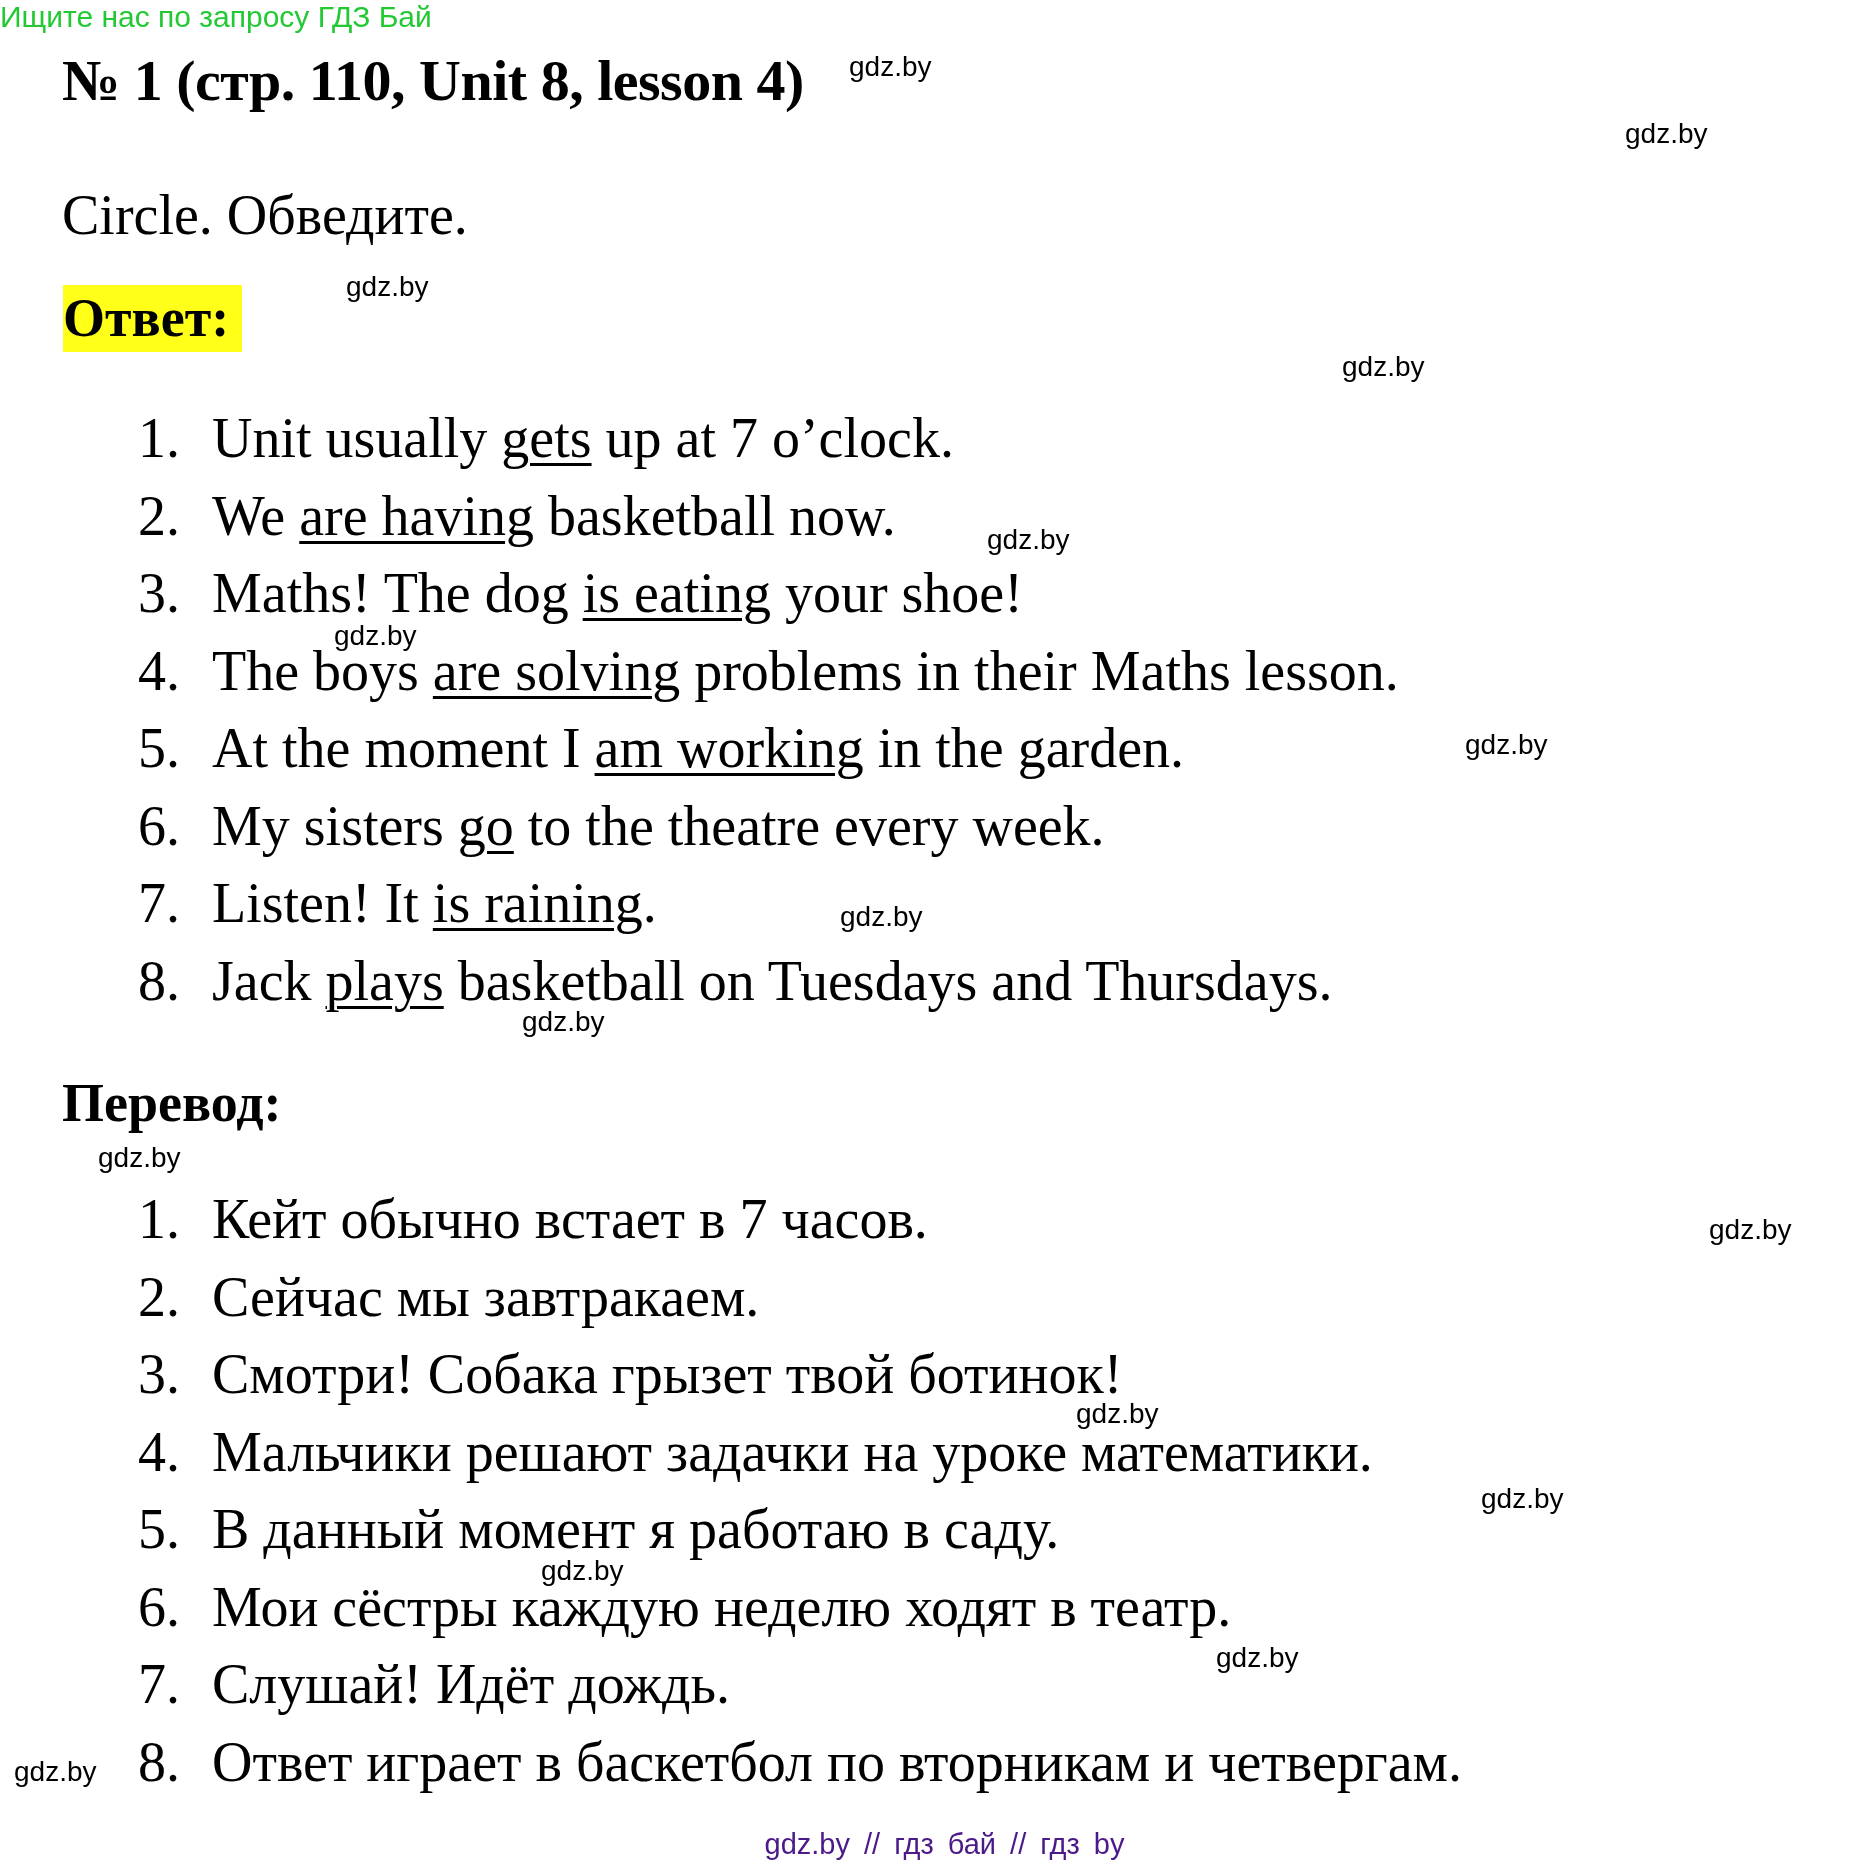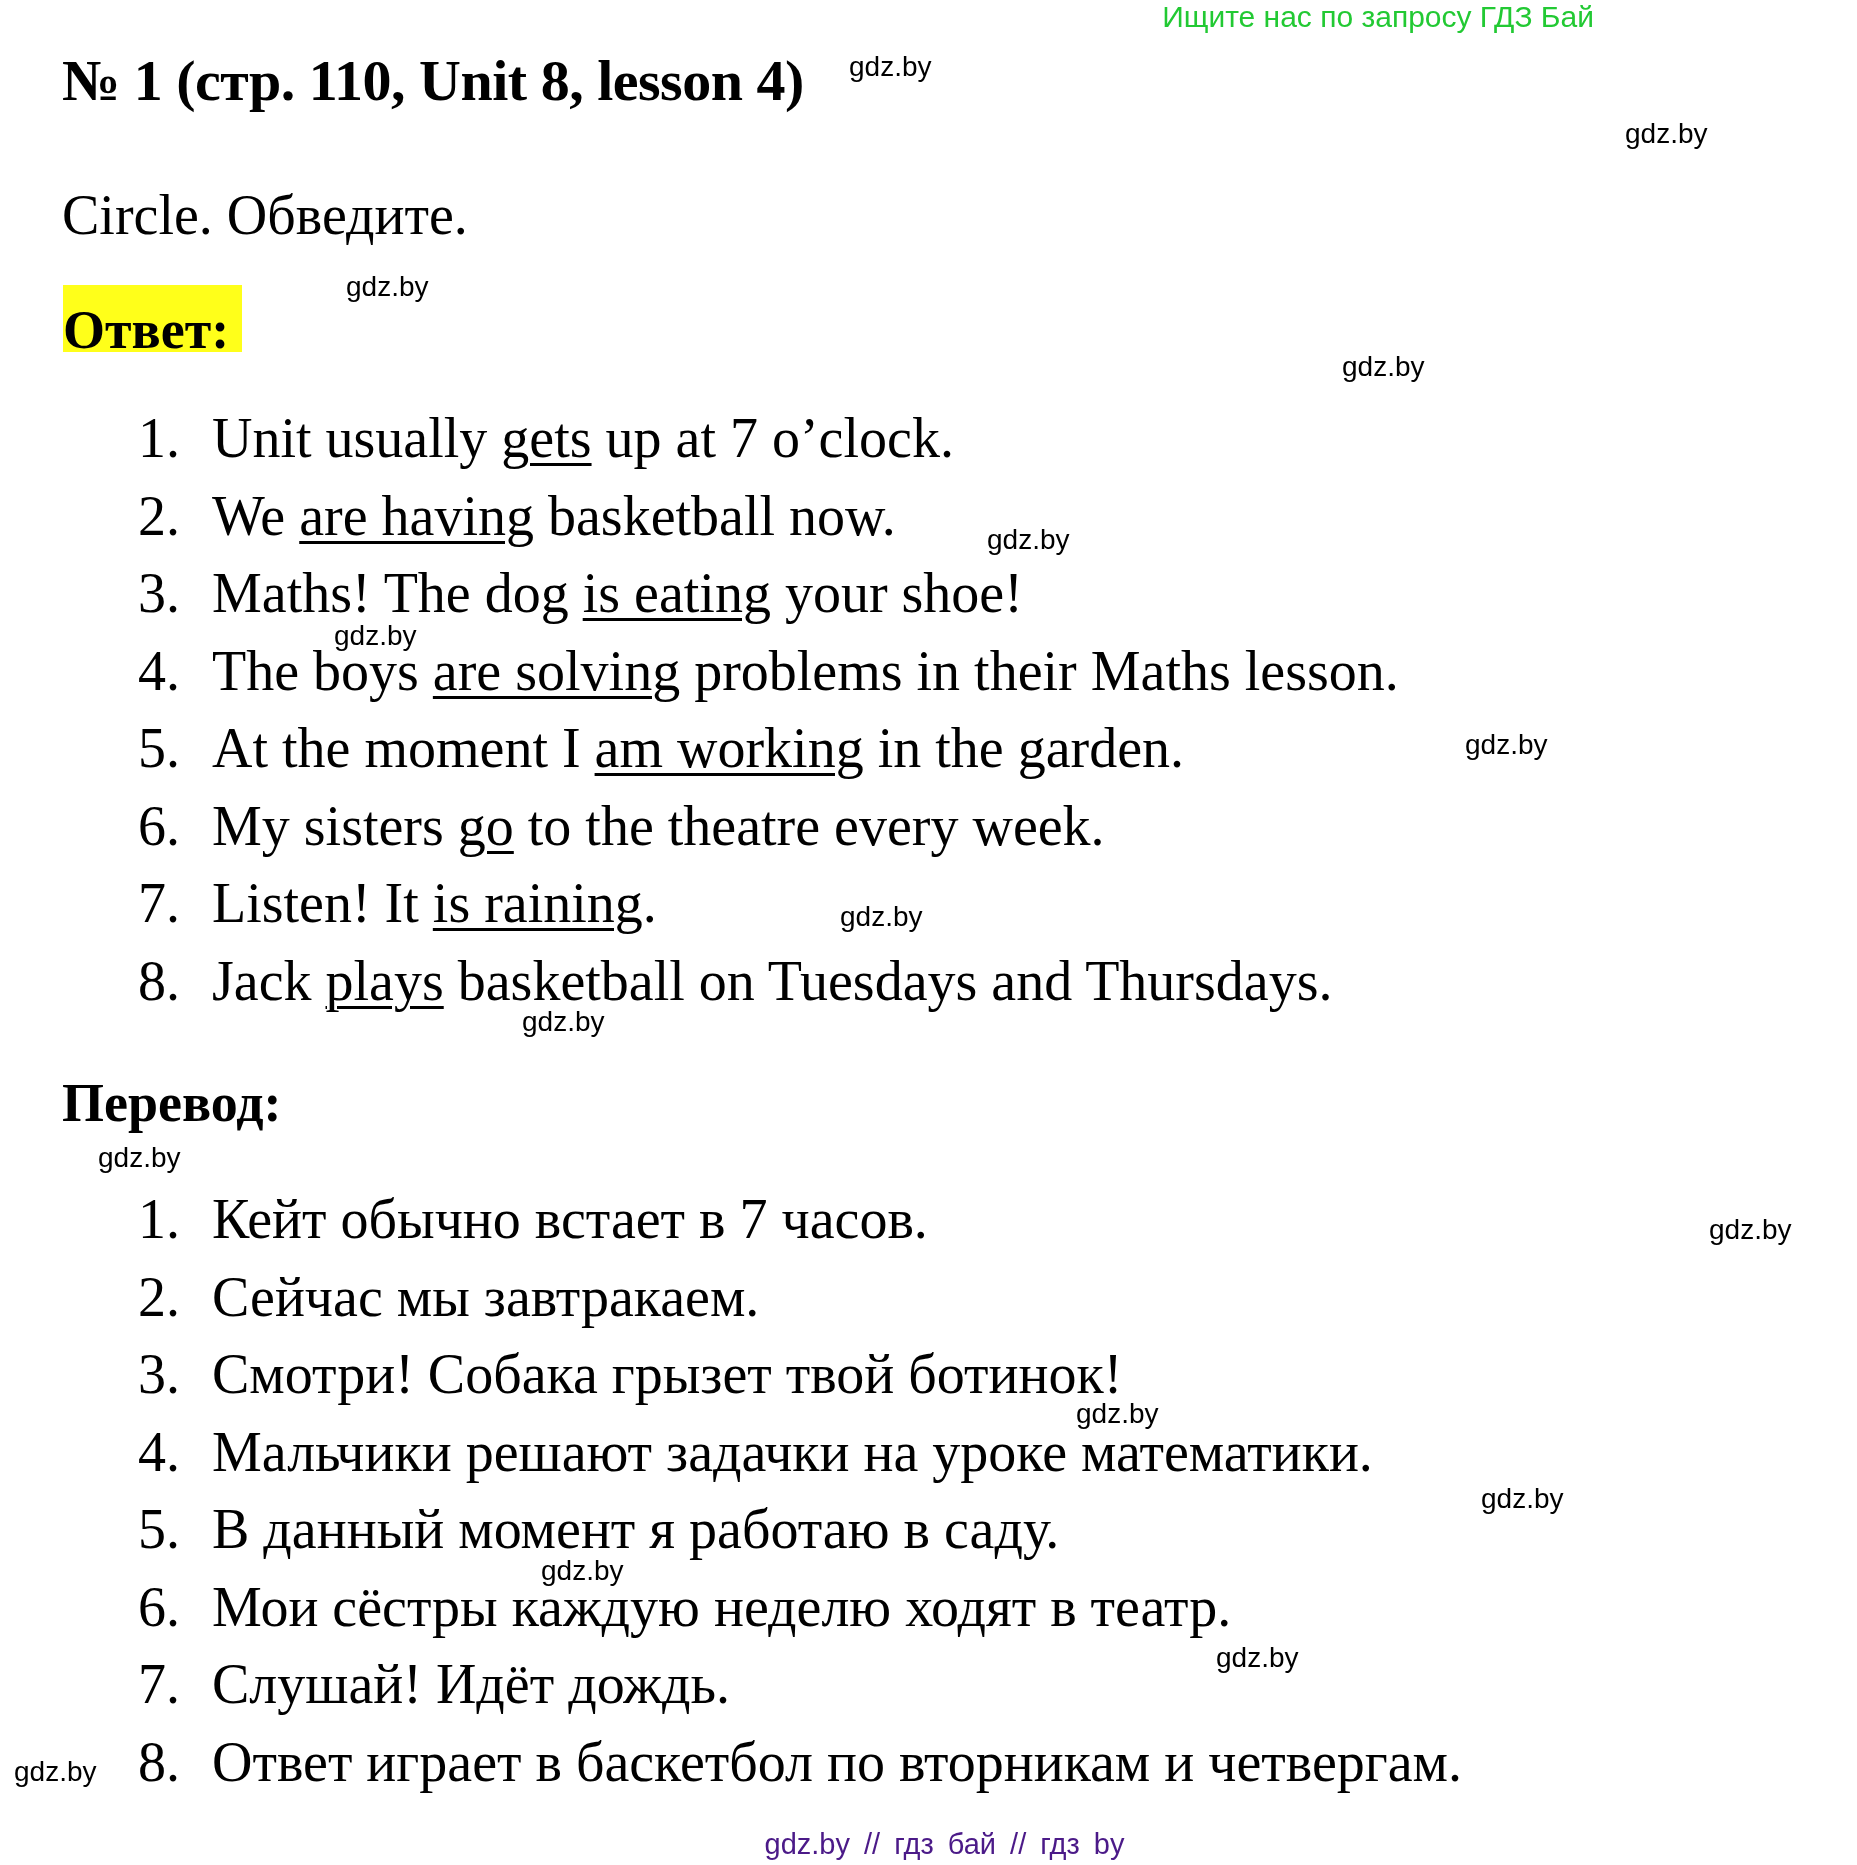--- a/index.html
+++ b/index.html
@@ -1,22 +1,22 @@
 <!DOCTYPE html>
 <html><head>
 <meta charset="utf-8">
 <style>
   html, body { margin: 0; padding: 0; background: #ffffff; }
   body { width: 1857px; height: 1865px; position: relative; overflow: hidden; color: #000; }
   .abs { position: absolute; white-space: nowrap; }
-  .banner { font-family: "Liberation Sans", sans-serif; font-size: 30px; color: #22c933; left: 0; width: 1594px; text-align: right; top: 0; line-height: 34px; }
+  .banner { font-family: "Liberation Sans", sans-serif; font-size: 30px; color: #22c933; left: 0; width: 1594px; text-align: left; top: 0; line-height: 34px; }
   .title { font-family: "Liberation Serif", serif; font-weight: bold; font-size: 58px; left: 62px; top: 46px; line-height: 70px; letter-spacing: -0.5px; }
   .instr { font-family: "Liberation Serif", serif; font-size: 56px; left: 62px; top: 181px; line-height: 68px; }
   .answer-box { left: 63px; top: 285px; width: 179px; height: 67px; background: #ffff1a; }
-  .answer-label { font-family: "Liberation Serif", serif; font-weight: bold; font-size: 54px; left: 63px; top: 285px; line-height: 67px; width: 164px; text-align: center; margin-top: 12px; }
+  .answer-label { font-family: "Liberation Serif", serif; font-weight: bold; font-size: 54px; left: 63px; top: 285px; line-height: 67px; width: 164px; text-align: center; }
   .section2 { font-family: "Liberation Serif", serif; font-weight: bold; font-size: 54px; left: 62px; top: 1071px; line-height: 64px; }
   .item { font-family: "Liberation Serif", serif; font-size: 56px; line-height: 68px; left: 138px; }
   .item .num { display: inline-block; width: 74px; }
   .item u { text-decoration: underline; text-decoration-thickness: 3px; text-underline-offset: 6px; }
   .wm { font-family: "Liberation Sans", sans-serif; font-size: 28px; color: #000000; line-height: 30px; }
   .footer { font-family: "Liberation Sans", sans-serif; font-size: 29px; color: #4b1a88; left: 0; width: 1857px; text-align: center; top: 1826px; line-height: 36px; word-spacing: 6px; margin-left: 16px; }
 </style>
 </head>
 <body>
 

